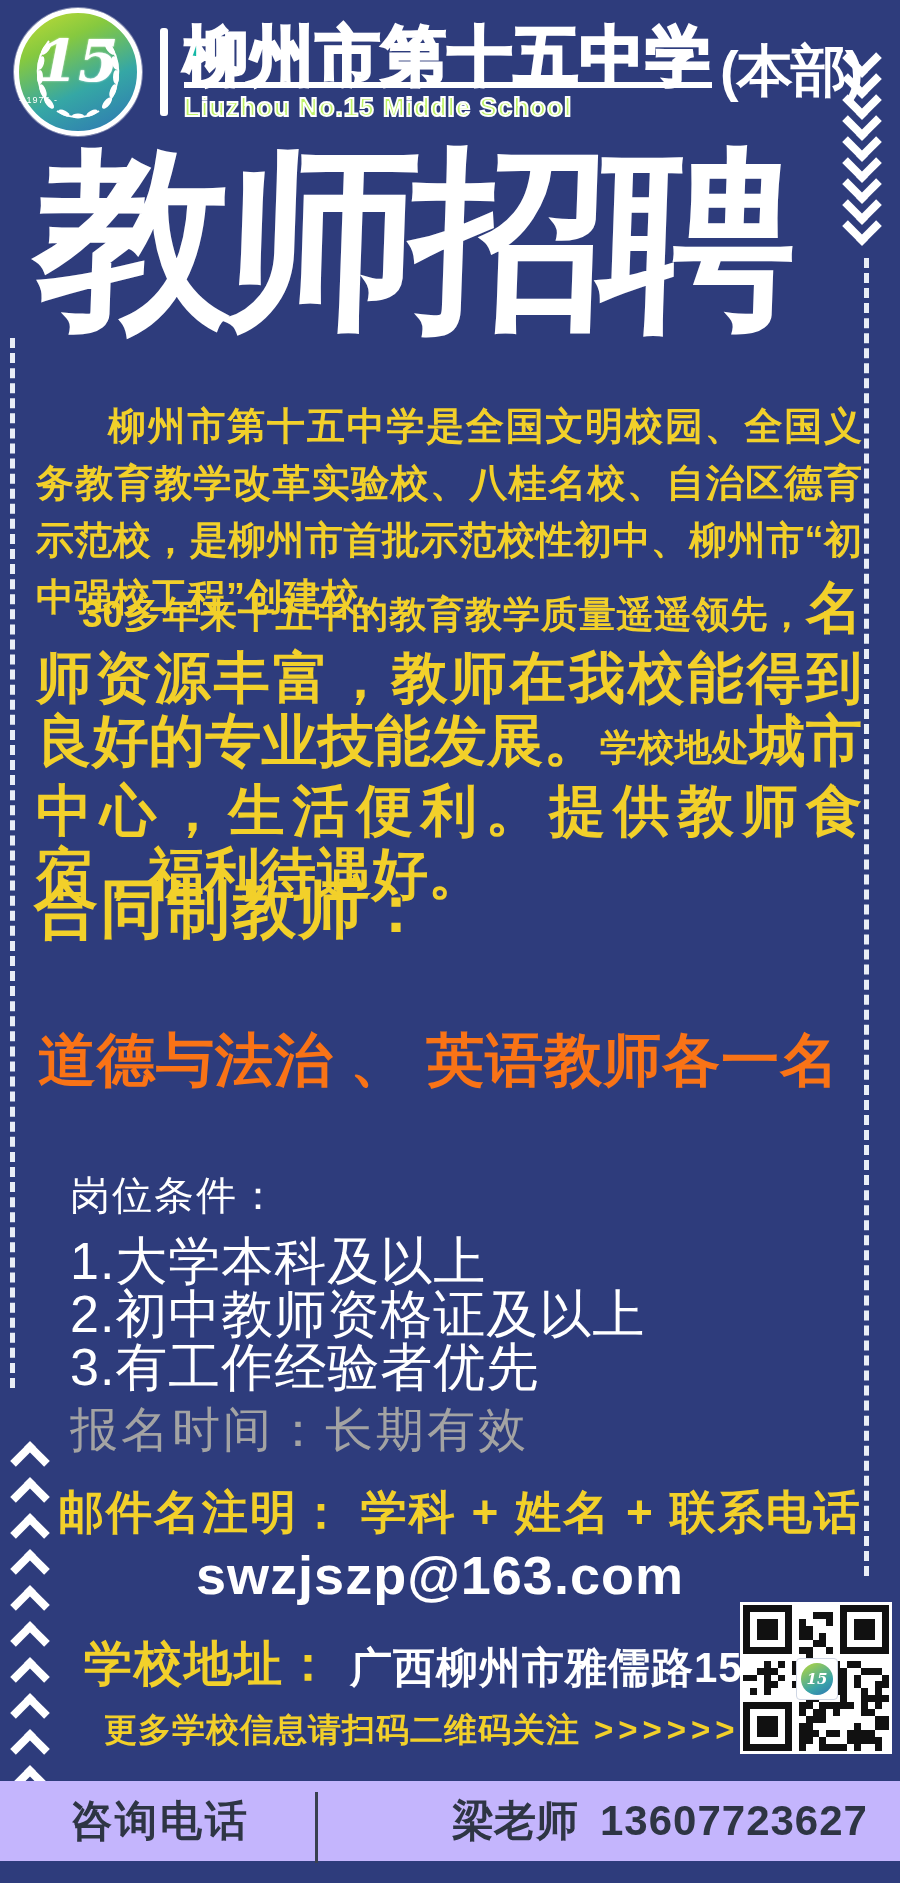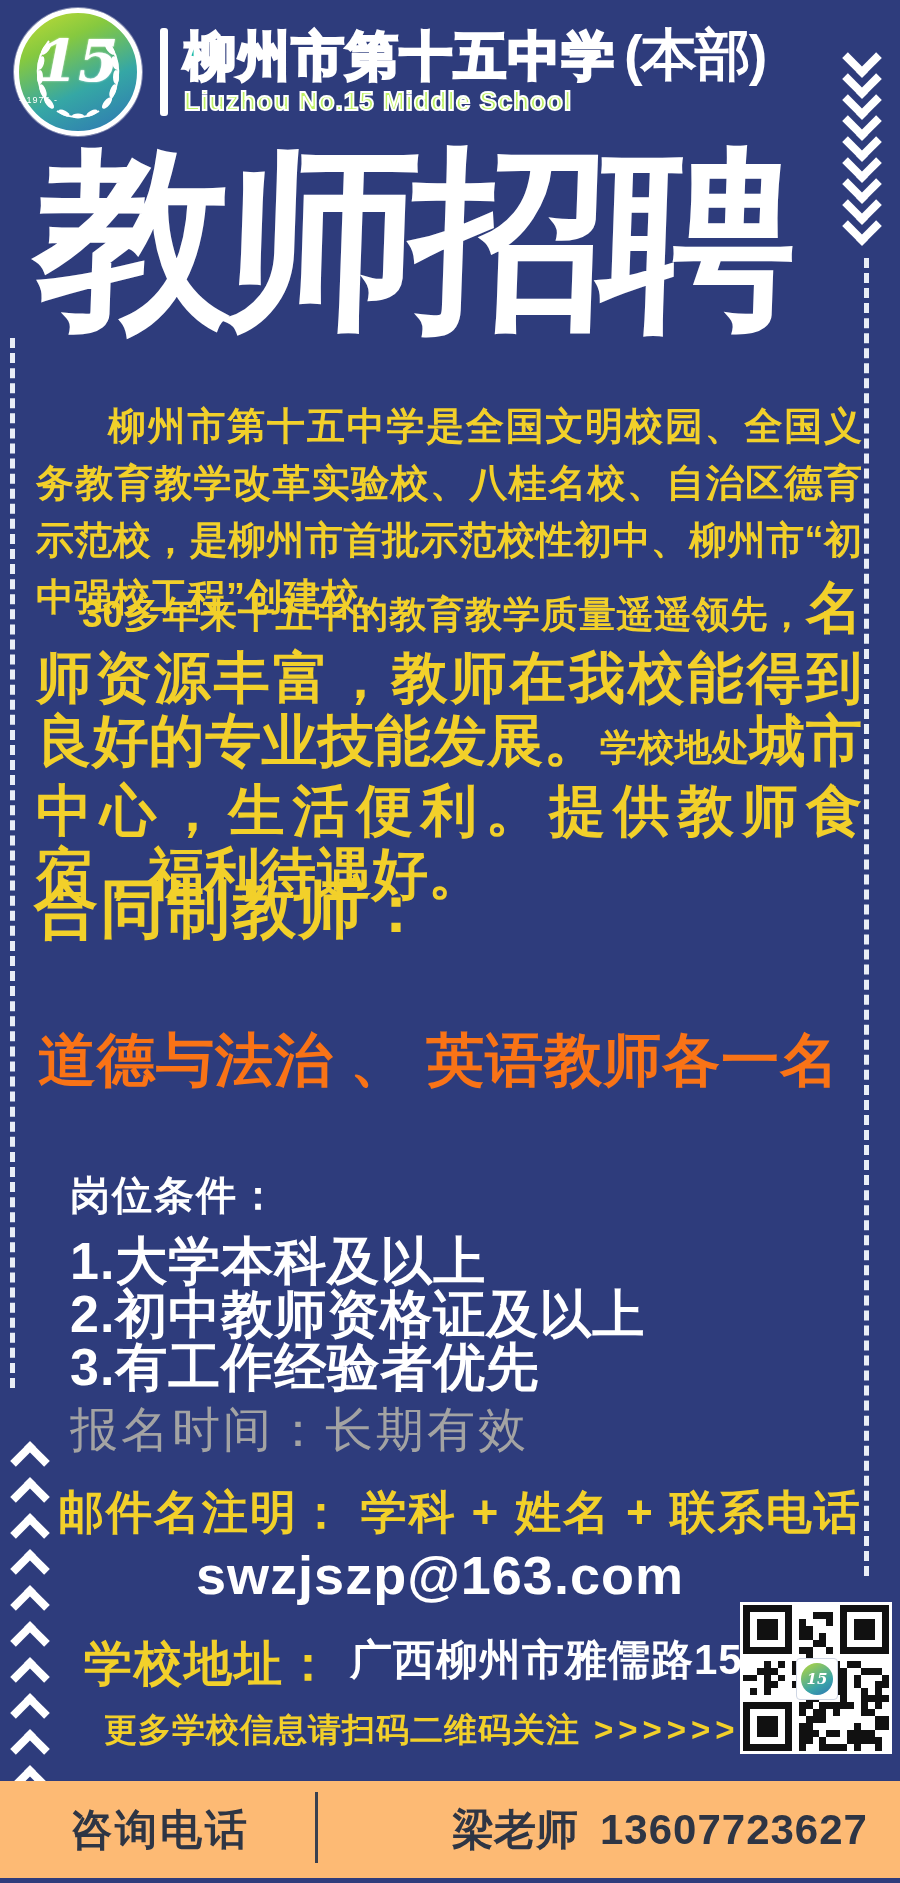--- a/index.html
+++ b/index.html
@@ -21,55 +21,55 @@
   .logo{width:118px;height:118px;border-radius:50%;border:5px solid #fff;
     background:linear-gradient(155deg,#c3dc35 0%,#86c93f 28%,#35a7a5 62%,#2f74b4 100%);
     position:relative;flex:none;box-shadow:0 0 0 1px rgba(255,255,255,.4);}
   .logo-num{position:absolute;top:14px;left:0;width:100%;text-align:center;
     font-family:"DejaVu Serif",serif;font-style:italic;font-weight:bold;
     font-size:58px;color:#fff;text-shadow:0 0 2px rgba(255,255,255,.8);}
   .logo-year{position:absolute;bottom:26px;width:100%;font-size:9px;color:#fff;letter-spacing:1px;}
   .logo svg{position:absolute;left:0;top:0;}
   .hdr-bar{width:8px;height:88px;background:#fff;border-radius:3px;margin:0 16px 0 18px;flex:none;}
   .school-names{display:flex;flex-direction:column;line-height:1;}
-  .school-cn{font-size:52px;font-weight:900;color:#14b8a6;-webkit-text-stroke:3px #fff;letter-spacing:2px;}
+  .school-cn{font-size:64px;font-weight:900;color:#14b8a6;-webkit-text-stroke:3px #fff;letter-spacing:2px;text-decoration:underline;}
   .school-en{font-size:26px;font-weight:900;color:#bef264;-webkit-text-stroke:1.8px #fff;margin-top:6px;letter-spacing:1px;}
-  .campus-tag{font-size:56px;font-weight:900;color:#fff;margin-left:8px;align-self:flex-start;margin-top:10px;letter-spacing:-2px;}
+  .campus-tag{font-size:56px;font-weight:900;color:#fff;margin-left:8px;align-self:flex-start;margin-top:26px;letter-spacing:-2px;}
   
   .big-title{position:absolute;top:142px;left:36px;width:780px;
     font-size:196px;line-height:1;font-weight:900;color:#fff;
     letter-spacing:-8px;transform:skewX(-2deg);white-space:nowrap;}
   
   .para{position:absolute;left:36px;width:826px;color:#f2d02a;font-weight:700;text-align:justify;margin-top:36px;}
   .para1{top:362px;font-size:38px;line-height:57px;text-indent:72px;letter-spacing:0;}
   .para2{top:540px;font-size:56px;line-height:63px;text-indent:46px;}
   .t-small{font-size:37px;}
   .t-big{font-size:56px;}
   
   .section-title{position:absolute;top:866px;left:34px;font-size:64px;font-weight:900;color:#f2d02a;letter-spacing:2px;}
   .positions{position:absolute;top:1022px;left:38px;font-size:58px;font-weight:900;color:#f97316;white-space:nowrap;letter-spacing:1px;}
-  .reqs{position:absolute;top:1168px;left:70px;color:#fff;font-weight:700;}
+  .reqs{position:absolute;top:1168px;left:70px;color:#fff;font-weight:400;}
   .reqs .req-title{font-size:40px;margin-bottom:12px;letter-spacing:2px;}
   .reqs .req-item{font-size:52px;line-height:53px;letter-spacing:1px;}
   .deadline{position:absolute;top:1398px;left:70px;font-size:48px;font-weight:400;color:#a3a3a3;letter-spacing:3px;}
   
   .email-note{position:absolute;top:1482px;left:58px;font-size:46px;font-weight:900;color:#f2d02a;letter-spacing:2px;white-space:nowrap;}
   .email{position:absolute;top:1544px;left:0;width:880px;text-align:center;font-size:54px;font-weight:700;color:#fff;letter-spacing:1px;}
-  .addr-row{position:absolute;top:1632px;left:84px;display:flex;align-items:flex-start;white-space:nowrap;}
+  .addr-row{position:absolute;top:1632px;left:84px;display:flex;align-items:flex-end;white-space:nowrap;}
   .addr-label{font-size:48px;font-weight:900;color:#f2d02a;letter-spacing:2px;}
   .addr-text{font-size:42px;font-weight:800;color:#fff;margin-left:16px;letter-spacing:1px;}
   .qr-note{position:absolute;top:1708px;left:104px;font-size:33px;font-weight:800;color:#f2d02a;letter-spacing:1px;white-space:nowrap;}
   .qr-arrows{margin-left:14px;letter-spacing:5px;font-weight:900;}
   
   .qr{position:absolute;top:1602px;left:740px;width:152px;height:152px;background:#fff;padding:3px;box-sizing:border-box;}
   .qr svg{width:100%;height:100%;shape-rendering:crispEdges;display:block;}
   .qr-logo{position:absolute;left:56px;top:56px;width:40px;height:40px;background:#fff;border:1px solid #cfd6e4;border-radius:4px;display:flex;align-items:center;justify-content:center;}
   .qr-logo-circle{width:32px;height:32px;border-radius:50%;background:linear-gradient(150deg,#b8d83a,#3aa4a8 65%,#2f74b4);color:#fff;font-size:15px;font-weight:bold;display:flex;align-items:center;justify-content:center;font-family:"DejaVu Serif",serif;font-style:italic;}
   
-  .footer{position:absolute;top:1781px;left:0;width:900px;height:97px;background:#fdba74;}
+  .footer{position:absolute;top:1781px;left:0;width:900px;height:80px;background:#c4b5fd;}
   .footer-label{position:absolute;left:70px;top:50%;transform:translateY(-50%);font-size:42px;font-weight:700;color:#2e3544;letter-spacing:3px;}
   .footer-div{position:absolute;left:315px;top:11px;height:71px;width:3px;background:#39404f;}
   .footer-contact{position:absolute;left:452px;top:50%;transform:translateY(-50%);font-size:42px;font-weight:700;color:#2e3544;white-space:nowrap;}
   .footer-contact .phone{margin-left:22px;letter-spacing:1px;}
 </style>
 </head>
 <body>
 
 <div class="poster">
 

